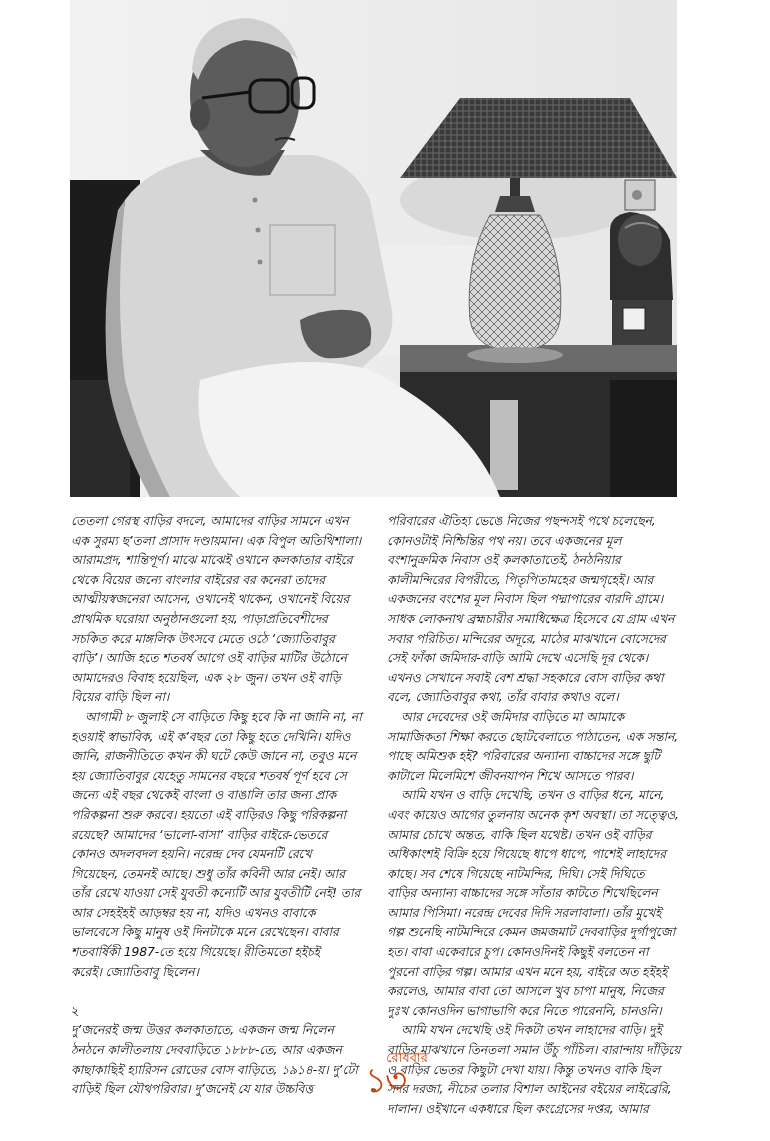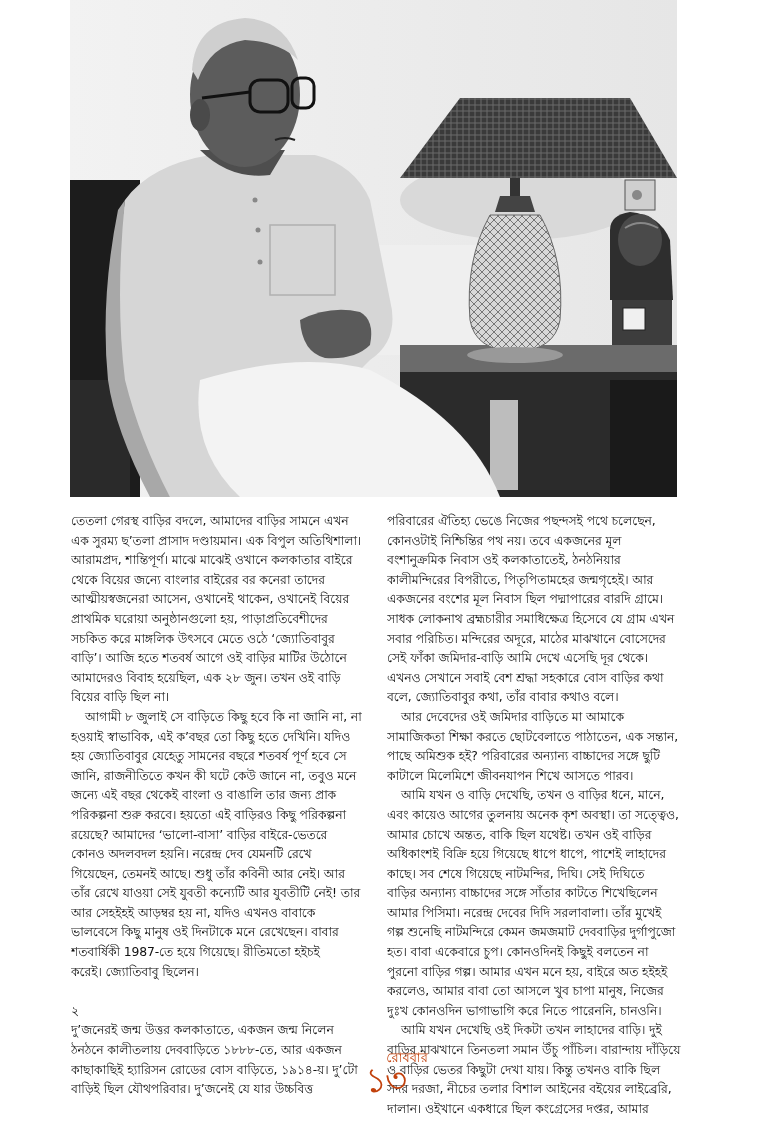--- a/index.html
+++ b/index.html
@@ -5,21 +5,21 @@
   html, body { margin: 0; padding: 0; background: #ffffff; }
   body { width: 770px; height: 1141px; position: relative; overflow: hidden;
          font-family: "DejaVu Sans", sans-serif; color: #111; }
   .photo { position: absolute; left: 70px; top: 0; width: 607px; height: 497px;
            background: #f4f4f4; overflow: hidden; }
   .photo svg { display: block; width: 607px; height: 497px; }
   .col { position: absolute; top: 511px; font-size: 12.4px; line-height: 19.6px;
          letter-spacing: -0.15px; white-space: nowrap; }
   .col-left { left: 71px; width: 305px; }
   .col-right { left: 387px; width: 296px; }
-  .line { display: block; height: 19.6px; overflow: hidden; }
+  .line { display: block; height: 19.6px; overflow: hidden; font-style: italic; }
   .line.indent { padding-left: 14px; }
   .section-num { display: block; height: 19.6px; margin-top: 19.6px; }
   .footer { position: absolute; left: 0; width: 770px; text-align: center; }
   .mag-name { top: 1048px; font-size: 13px; color: #c2410c; padding-left: 22px; }
   .page-num { top: 1060px; font-size: 34px; color: #c2410c; font-family: "DejaVu Sans", sans-serif;
               letter-spacing: -2px; line-height: 40px; }
 </style>
 </head>
 <body>
 
@@ -113,22 +113,22 @@
     <span class="line">আরামপ্রদ, শান্তিপূর্ণ। মাঝে মাঝেই ওখানে কলকাতার বাইরে</span>
     <span class="line">থেকে বিয়ের জন্যে বাংলার বাইরের বর কনেরা তাদের</span>
     <span class="line">আত্মীয়স্বজনেরা আসেন, ওখানেই থাকেন, ওখানেই বিয়ের</span>
     <span class="line">প্রাথমিক ঘরোয়া অনুষ্ঠানগুলো হয়, পাড়াপ্রতিবেশীদের</span>
     <span class="line">সচকিত করে মাঙ্গলিক উৎসবে মেতে ওঠে ‘জ্যোতিবাবুর</span>
     <span class="line">বাড়ি’। আজি হতে শতবর্ষ আগে ওই বাড়ির মাটির উঠোনে</span>
     <span class="line">আমাদেরও বিবাহ হয়েছিল, এক ২৮ জুন। তখন ওই বাড়ি</span>
     <span class="line">বিয়ের বাড়ি ছিল না।</span>
     <span class="line indent">আগামী ৮ জুলাই সে বাড়িতে কিছু হবে কি না জানি না, না</span>
     <span class="line">হওয়াই স্বাভাবিক, এই ক’বছর তো কিছু হতে দেখিনি। যদিও</span>
+    <span class="line">জানি, রাজনীতিতে কখন কী ঘটে কেউ জানে না, তবুও মনে</span>
     <span class="line">হয় জ্যোতিবাবুর যেহেতু সামনের বছরে শতবর্ষ পূর্ণ হবে সে</span>
-    <span class="line">জানি, রাজনীতিতে কখন কী ঘটে কেউ জানে না, তবুও মনে</span>
     <span class="line">জন্যে এই বছর থেকেই বাংলা ও বাঙালি তার জন্য প্রাক</span>
     <span class="line">পরিকল্পনা শুরু করবে। হয়তো এই বাড়িরও কিছু পরিকল্পনা</span>
     <span class="line">রয়েছে? আমাদের ‘ভালো-বাসা’ বাড়ির বাইরে-ভেতরে</span>
     <span class="line">কোনও অদলবদল হয়নি। নরেন্দ্র দেব যেমনটি রেখে</span>
     <span class="line">গিয়েছেন, তেমনই আছে। শুধু তাঁর কবিনী আর নেই। আর</span>
     <span class="line">তাঁর রেখে যাওয়া সেই যুবতী কন্যেটি আর যুবতীটি নেই! তার</span>
     <span class="line">আর সেহইহই আড়ম্বর হয় না, যদিও এখনও বাবাকে</span>
     <span class="line">ভালবেসে কিছু মানুষ ওই দিনটাকে মনে রেখেছেন। বাবার</span>
     <span class="line">শতবার্ষিকী 1987-তে হয়ে গিয়েছে। রীতিমতো হইচই</span>
     <span class="line">করেই। জ্যোতিবাবু ছিলেন।</span>

